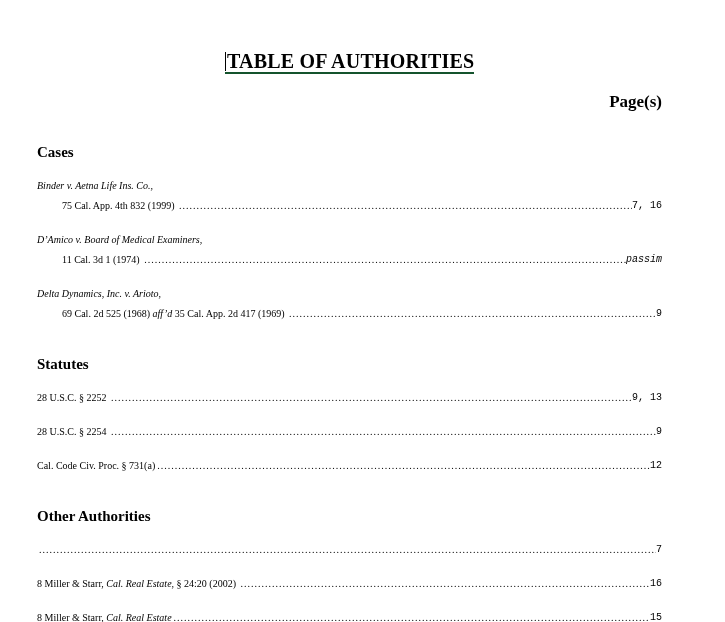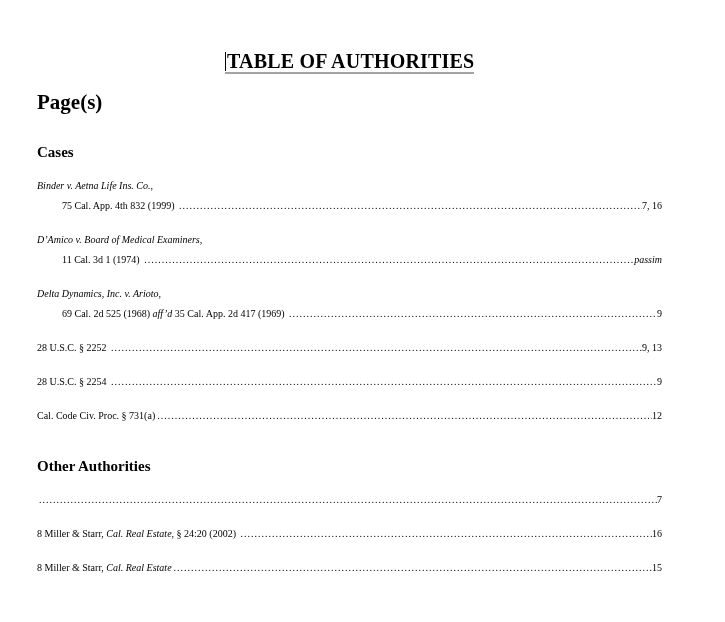--- a/index.html
+++ b/index.html
@@ -14,35 +14,35 @@
     width: 725px; height: 622px;
     padding: 50px 63px 0 37px;
     background: #ffffff;
   }
   .title-row { text-align: center; margin-bottom: 18px; }
   .title {
     display: inline-block;
     font-weight: bold;
     font-size: 20px;
     line-height: 22px;
-    border-bottom: 2px solid #a3a3a3;
+    border-bottom: 2px solid #14532d;
     letter-spacing: 0.2px;
     white-space: pre;
   }
   .caret {
     display: inline-block;
     width: 1.5px; height: 19px;
     background: #000;
     vertical-align: -3px;
     margin-right: 1px;
   }
   .page-header {
-    text-align: left;
+    text-align: right;
     font-weight: bold;
-    font-size: 21px;
+    font-size: 17px;
     line-height: 20px;
     margin-bottom: 7px;
   }
   .section-heading {
     font-weight: bold;
     font-size: 15px;
     line-height: 20px;
     margin-bottom: 14px;
     margin-top: 30px;
   }
@@ -56,21 +56,21 @@
     flex: 1 1 auto;
     overflow: hidden;
     white-space: nowrap;
     padding: 0 2px 0 2px;
     min-width: 10px;
   }
   .leader::after {
     content: "........................................................................................................................................................................................................";
     letter-spacing: 1px;
   }
-  .page-num { white-space: pre; }
+  .page-num { white-space: pre; font-family: Liberation Mono, monospace; }
 </style>
 </head>
 <body>
 
 <div class="page">
   <div class="title-row">
     <span class="title"><span class="caret"></span><span>TABLE OF AUTHORITIES</span></span>
   </div>
   <div class="page-header">Page(s)</div>
   <div>
@@ -97,20 +97,21 @@
           <div class="entry-row indented">
             <span class="entry-text">69 Cal. 2d 525 (1968) </span>
             <span class="entry-text italic">aff’d</span>
             <span class="entry-text"> 35 Cal. App. 2d 417 (1969) </span>
             <span class="leader"></span>
             <span class="page-num">9</span>
           </div>
         </div>
       </div>
       <div class="toa-section">
+        <div class="section-heading">Statutes</div>
         <div class="toa-entry">
           <div class="entry-row">
             <span class="entry-text">28 U.S.C. § 2252 </span>
             <span class="leader"></span>
             <span class="page-num">9, 13</span>
           </div>
         </div>
         <div class="toa-entry">
           <div class="entry-row">
             <span class="entry-text">28 U.S.C. § 2254 </span>

